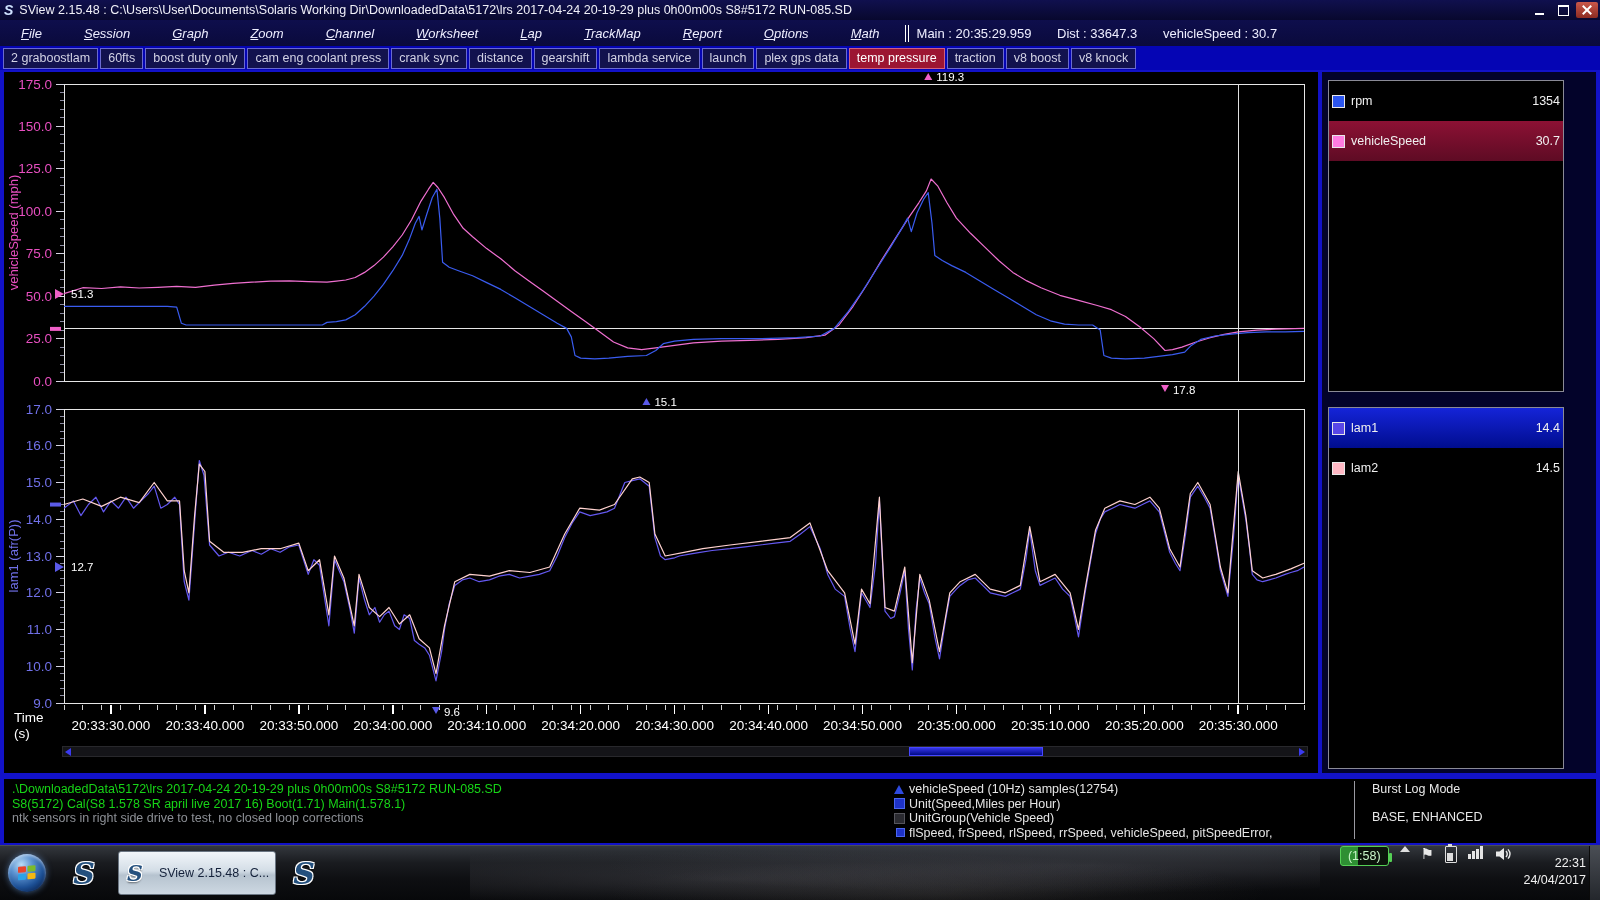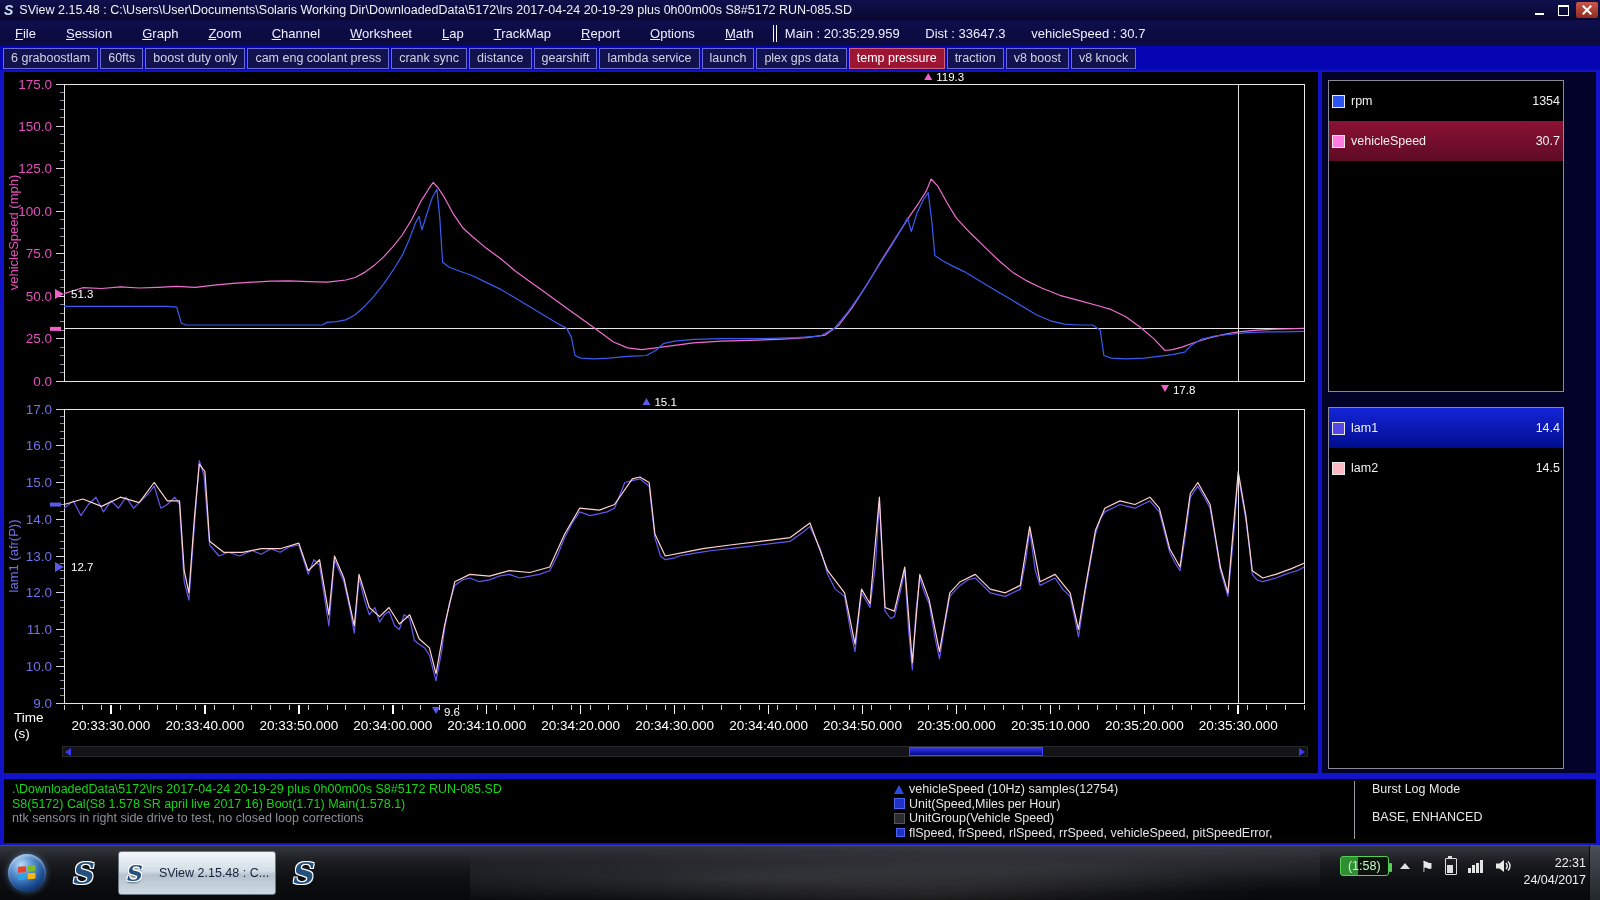--- a/index.html
+++ b/index.html
@@ -16,21 +16,21 @@
   .wbtn-min i{display:block;width:9px;height:2px;background:#fff;margin-top:8px;}
   .wbtn-max i{display:block;width:9px;height:8px;border:1px solid #fff;border-top-width:2px;}
   .wbtn-close{background:linear-gradient(180deg,#c9574a,#8d2c22);border-radius:2px;}
   .wbtn-close i{position:relative;width:10px;height:10px;display:block;}
   .wbtn-close i::before,.wbtn-close i::after{content:"";position:absolute;left:4px;top:-1px;width:2px;height:12px;background:#fff;}
   .wbtn-close i::before{transform:rotate(45deg);}  .wbtn-close i::after{transform:rotate(-45deg);}
 
   
   .menubar{position:absolute;left:0;top:20px;width:1600px;height:26px;background:linear-gradient(180deg,#0e0e4c,#0a0a3c);
            color:#eef;font-size:13px;display:flex;align-items:center;border-bottom:1px solid #2a2ab0;}
-  .menu-item{padding:0 15px;cursor:default;}
+  .menu-item{padding:0 21px;cursor:default;font-style:italic;}
   .menu-item u{text-decoration:underline;}
   .menu-sep{width:2px;height:17px;border-left:1px solid #fff;border-right:1px solid #fff;margin:0 8px 0 4px;}
   .menu-status span{margin-right:22px;}
 
   
   .tabbar{position:absolute;left:0;top:46px;width:1600px;height:24px;background:#0505b4;display:flex;align-items:center;padding-left:2px;box-sizing:border-box;}
   .tab{margin:0 1px;padding:2px 7px 3px;background:#12124e;border:1px solid #6a6ad0;color:#d2d2e4;font-size:12.5px;white-space:nowrap;}
   .tab.active{background:#9c1532;border-color:#d06080;color:#fff;}
 
   
@@ -83,21 +83,21 @@
              background:radial-gradient(circle at 35% 28%, #b9dcf6 0%, #5b92d0 30%, #1c4f94 62%, #0a2350 85%, #061530 100%);
              box-shadow:0 0 6px rgba(120,180,255,.5), inset 0 2px 3px rgba(255,255,255,.5);display:flex;align-items:center;justify-content:center;}
   .slogo{font-weight:bold;font-style:italic;color:#24507e;font-family:"DejaVu Serif",serif;
          text-shadow:-1px -1px 0 #fff,1px -1px 0 #fff,-1px 1px 0 #fff,1px 1px 0 #fff,0 2px 2px rgba(0,0,0,.6);}
   .slogo::before{content:"S";}
   .tb-icon{position:absolute;top:6px;width:44px;height:42px;display:flex;align-items:center;justify-content:center;}
   .tb-active{position:absolute;left:118px;top:5px;width:158px;height:44px;border-radius:3px;
              background:linear-gradient(180deg,#f2f6fa 0%,#d3dde6 45%,#b6c3cf 55%,#cdd8e2 100%);
              border:1px solid #6b7683;display:flex;align-items:center;gap:16px;padding:0 8px;box-sizing:border-box;
              color:#14213a;font-size:12.5px;white-space:nowrap;overflow:hidden;}
-  .tray{position:absolute;right:88px;top:0;height:40px;display:flex;align-items:center;gap:11px;}
+  .tray{position:absolute;right:88px;top:0;height:40px;display:flex;align-items:flex-start;gap:11px;}
   .batt-widget{border:1px solid #55d055;border-radius:3px;color:#c8f5c8;font-size:12.5px;padding:2px 7px;
                background:linear-gradient(90deg,#2e8f33 0 36%,#0b130b 36%);position:relative;}
   .batt-widget::after{content:"";position:absolute;right:-4px;top:6px;width:3px;height:9px;background:#55d055;border-radius:1px;}
   .tray-up{width:0;height:0;border-left:5px solid transparent;border-right:5px solid transparent;border-bottom:6px solid #dfdfdf;}
   .tray-flag{color:#e8e8e8;font-size:15px;line-height:15px;}
   .tray-flag::before{content:"⚑";}
   .tray-batt{width:10px;height:15px;border:1px solid #ddd;border-radius:1px;position:relative;}
   .tray-batt::before{content:"";position:absolute;left:2px;top:-3px;width:4px;height:2px;background:#ddd;}
   .tray-batt::after{content:"";position:absolute;left:1px;bottom:1px;width:6px;height:8px;background:#ddd;}
   .tray-bars{display:flex;align-items:flex-end;gap:1px;height:13px;}
@@ -130,21 +130,21 @@
     <span id="menu-items"><span class="menu-item"><u>F</u>ile</span><span class="menu-item"><u>S</u>ession</span><span class="menu-item"><u>G</u>raph</span><span class="menu-item"><u>Z</u>oom</span><span class="menu-item"><u>C</u>hannel</span><span class="menu-item"><u>W</u>orksheet</span><span class="menu-item"><u>L</u>ap</span><span class="menu-item"><u>T</u>rackMap</span><span class="menu-item"><u>R</u>eport</span><span class="menu-item"><u>O</u>ptions</span><span class="menu-item"><u>M</u>ath</span></span>
     <span class="menu-sep"></span>
     <span class="menu-status">
       <span>Main : 20:35:29.959</span>
       <span>Dist : 33647.3</span>
       <span>vehicleSpeed : 30.7</span>
     </span>
   </div>
 
   <div class="tabbar" id="tabbar">
-      <span class="tab">6 graboostlam</span>
+      <span class="tab">2 graboostlam</span>
       <span class="tab">60fts</span>
       <span class="tab">boost duty only</span>
       <span class="tab">cam eng coolant press</span>
       <span class="tab">crank sync</span>
       <span class="tab">distance</span>
       <span class="tab">gearshift</span>
       <span class="tab">lambda service</span>
       <span class="tab">launch</span>
       <span class="tab">plex gps data</span>
       <span class="tab active">temp pressure</span>

